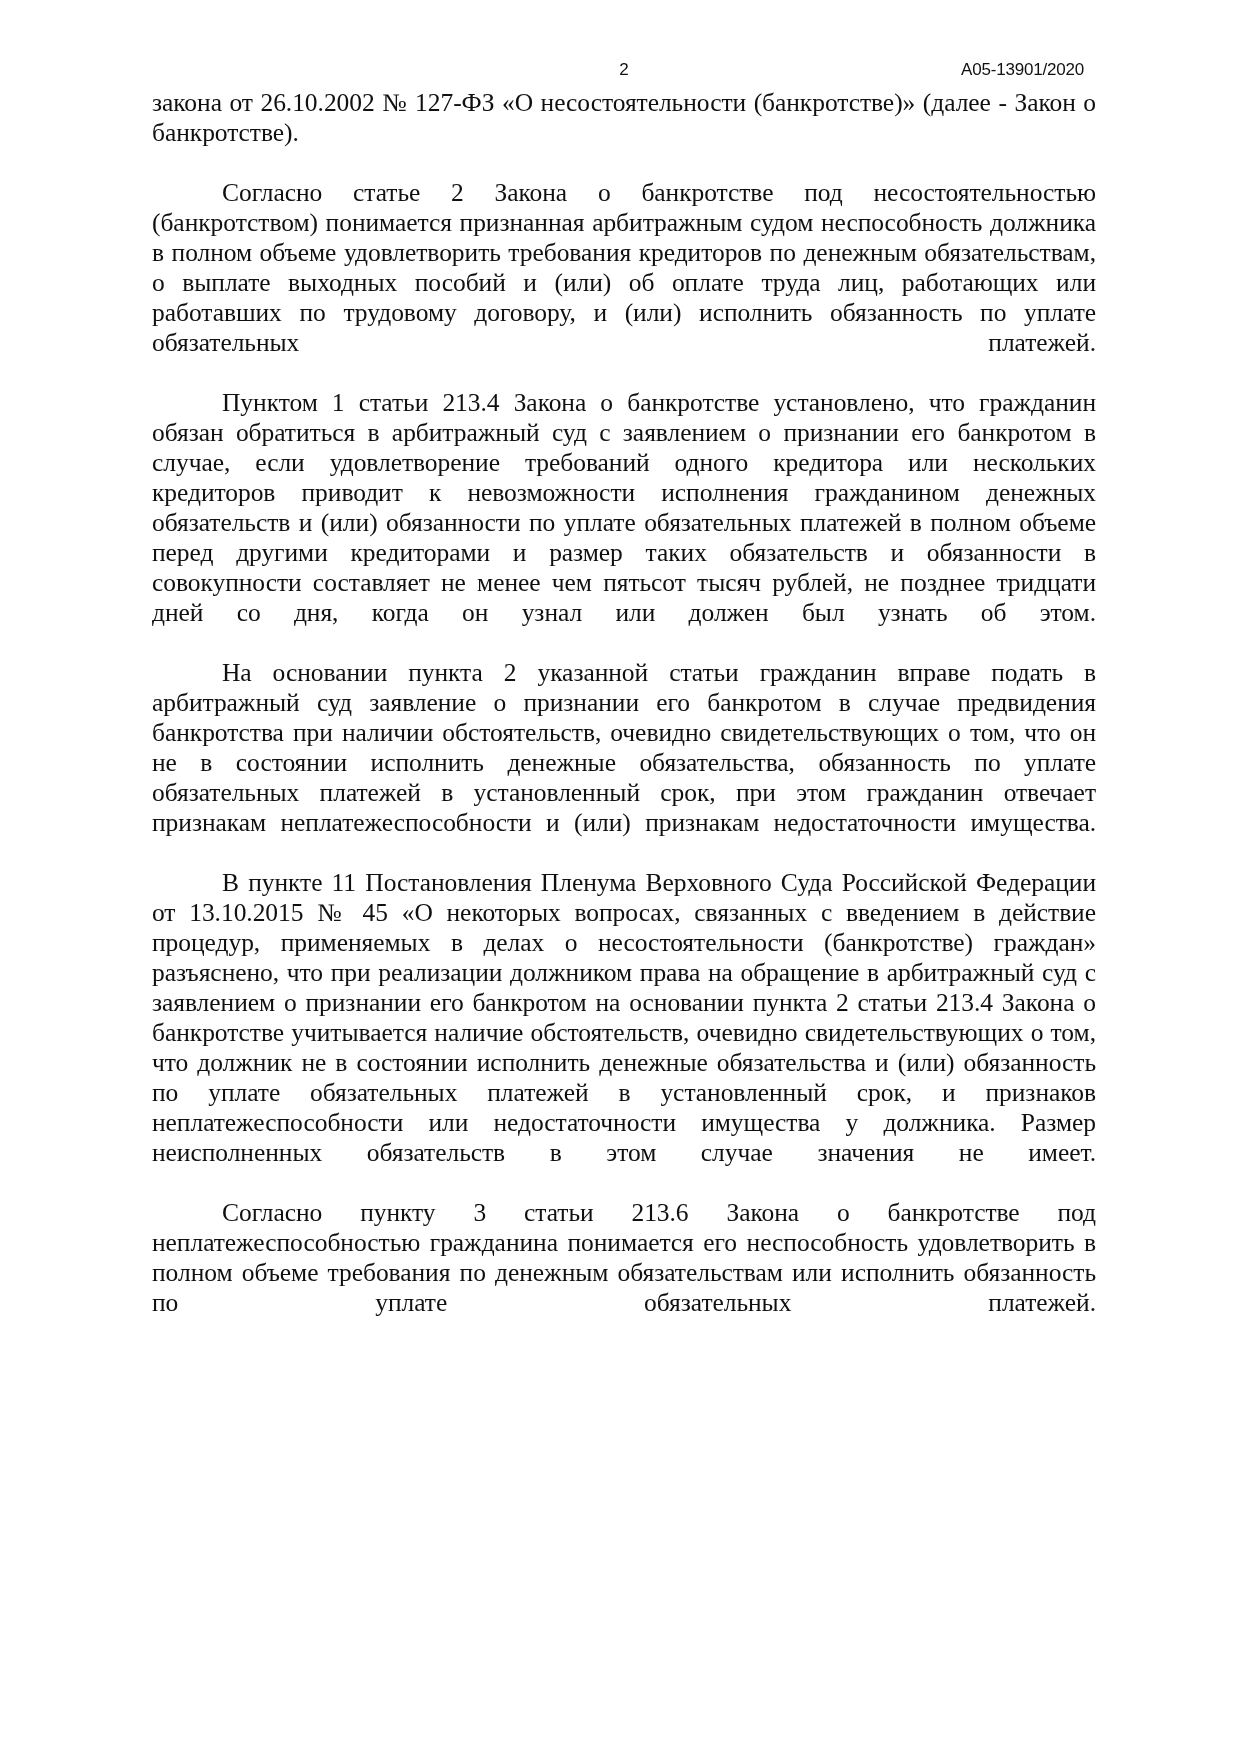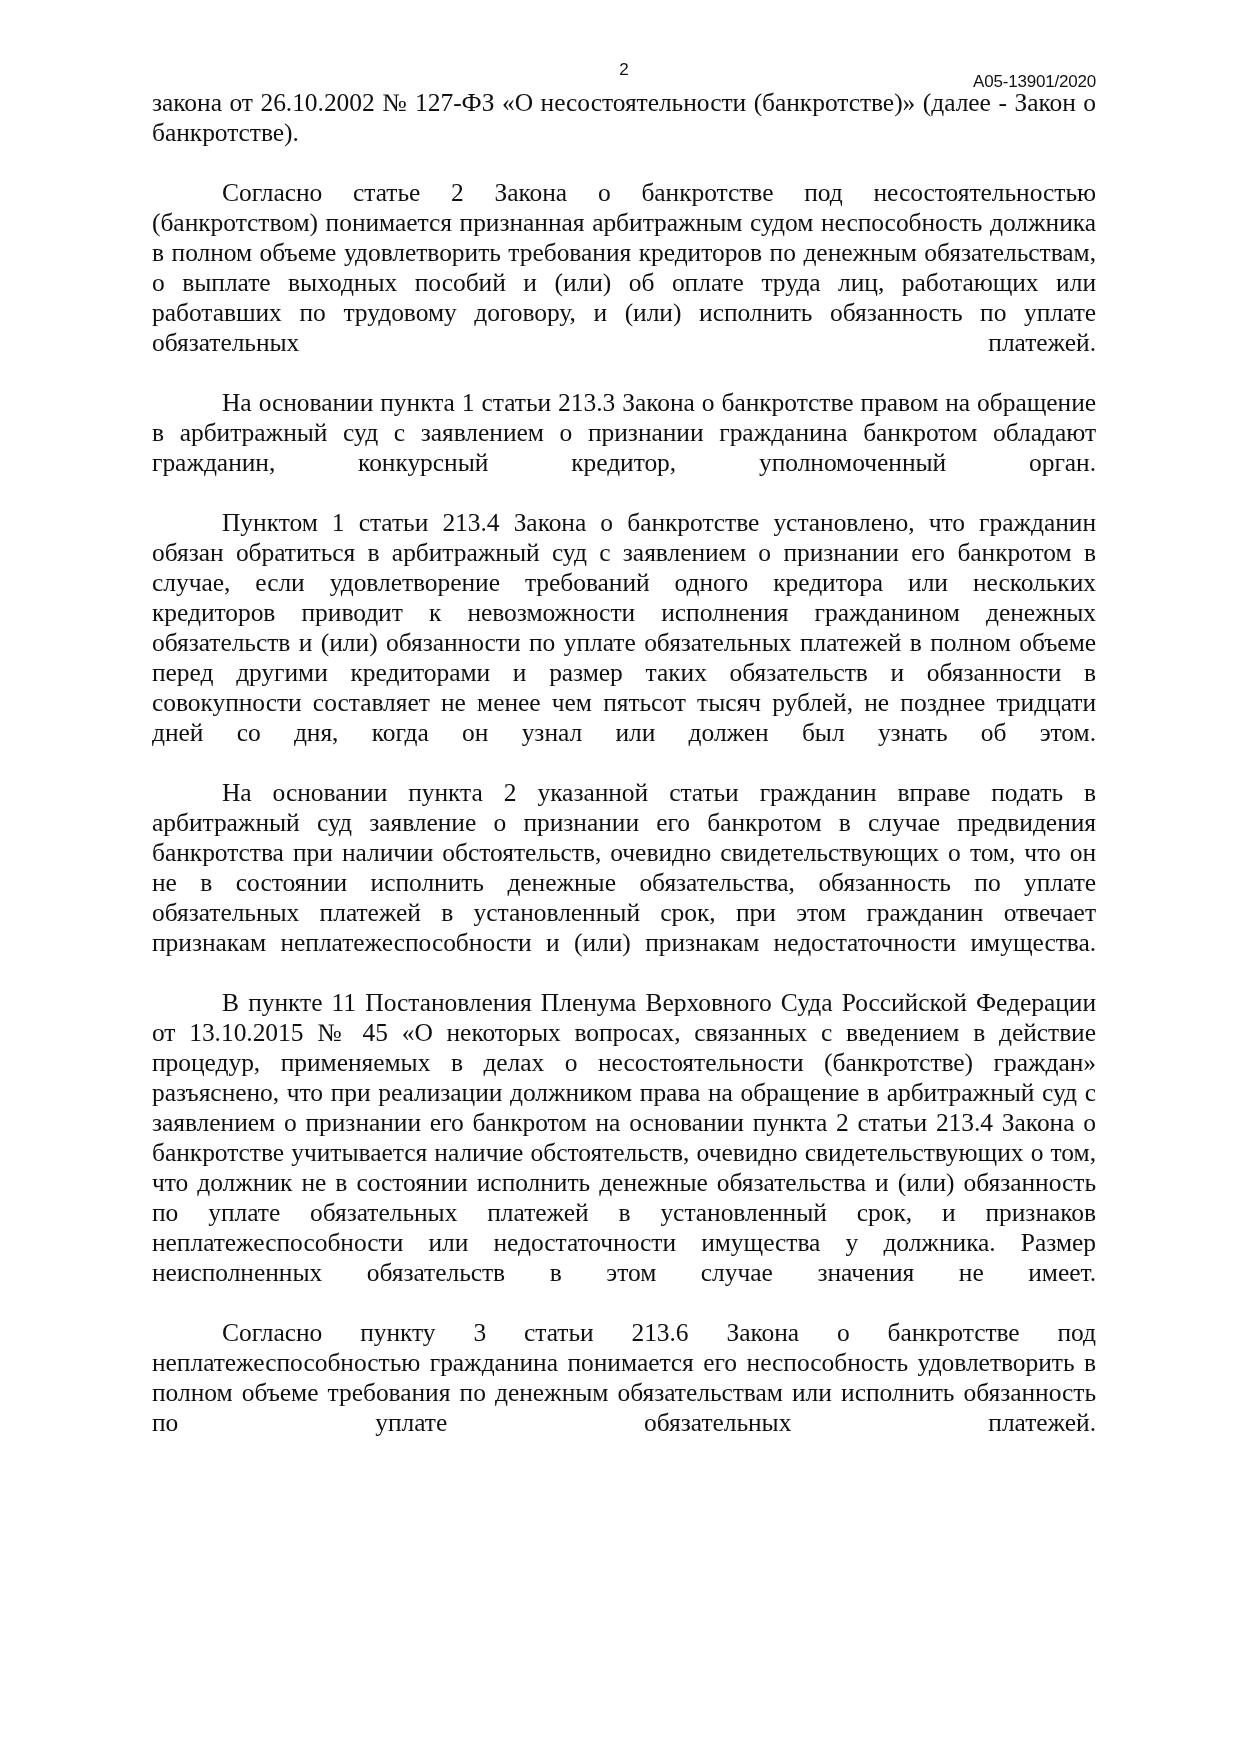--- a/index.html
+++ b/index.html
@@ -33,25 +33,24 @@
   }
   .page-header .folio {
     position: absolute;
     left: 0;
     right: 0;
     text-align: center;
     letter-spacing: 0;
   }
   .page-header .case-no {
     position: absolute;
-    right: 0;
+    right: 12px;
     top: 0;
     white-space: nowrap;
     letter-spacing: -0.2px;
-    margin-top: 12px;
   }
   .body-text {
     position: absolute;
     top: 88px;
     left: 152px;
     width: 944px;
   }
   p.para {
     margin: 0;
     padding: 0;
@@ -83,21 +82,20 @@
 <div class="page">
 
   <div class="page-header">
     <span class="folio">2</span>
     <span class="case-no">A05-13901/2020</span>
   </div>
 
   <div class="body-text">
     <p class="para first">закона от 26.10.2002 № 127-ФЗ «О несостоятельности (банкротстве)» (далее - Закон о банкротстве).</p>
     <p class="para indent">Согласно статье 2 Закона о банкротстве под несостоятельностью (банкротством) понимается признанная арбитражным судом неспособность должника в полном объеме удовлетворить требования кредиторов по денежным обязательствам, о выплате выходных пособий и (или) об оплате труда лиц, работающих или работавших по трудовому договору, и (или) исполнить обязанность по уплате обязательных платежей.</p>
-    <p class="para indent">На основании пункта 1 статьи 213.3 Закона о банкротстве правом на обращение в арбитражный суд с заявлением о признании гражданина банкротом обладают гражданин, конкурсный кредитор, уполномоченный орган.</p>
     <p class="para indent">Пунктом 1 статьи 213.4 Закона о банкротстве установлено, что гражданин обязан обратиться в арбитражный суд с заявлением о признании его банкротом в случае, если удовлетворение требований одного кредитора или нескольких кредиторов приводит к невозможности исполнения гражданином денежных обязательств и (или) обязанности по уплате обязательных платежей в полном объеме перед другими кредиторами и размер таких обязательств и обязанности в совокупности составляет не менее чем пятьсот тысяч рублей, не позднее тридцати дней со дня, когда он узнал или должен был узнать об этом.</p>
     <p class="para indent">На основании пункта 2 указанной статьи гражданин вправе подать в арбитражный суд заявление о признании его банкротом в случае предвидения банкротства при наличии обстоятельств, очевидно свидетельствующих о том, что он не в состоянии исполнить денежные обязательства, обязанность по уплате обязательных платежей в установленный срок, при этом гражданин отвечает признакам неплатежеспособности и (или) признакам недостаточности имущества.</p>
     <p class="para indent">В пункте 11 Постановления Пленума Верховного Суда Российской Федерации от 13.10.2015 № 45 «О некоторых вопросах, связанных с введением в действие процедур, применяемых в делах о несостоятельности (банкротстве) граждан» разъяснено, что при реализации должником права на обращение в арбитражный суд с заявлением о признании его банкротом на основании пункта 2 статьи 213.4 Закона о банкротстве учитывается наличие обстоятельств, очевидно свидетельствующих о том, что должник не в состоянии исполнить денежные обязательства и (или) обязанность по уплате обязательных платежей в установленный срок, и признаков неплатежеспособности или недостаточности имущества у должника. Размер неисполненных обязательств в этом случае значения не имеет.</p>
     <p class="para indent">Согласно пункту 3 статьи 213.6 Закона о банкротстве под неплатежеспособностью гражданина понимается его неспособность удовлетворить в полном объеме требования по денежным обязательствам или исполнить обязанность по уплате обязательных платежей.</p>
 
   </div>
 
 </div>
 
 </body></html>

